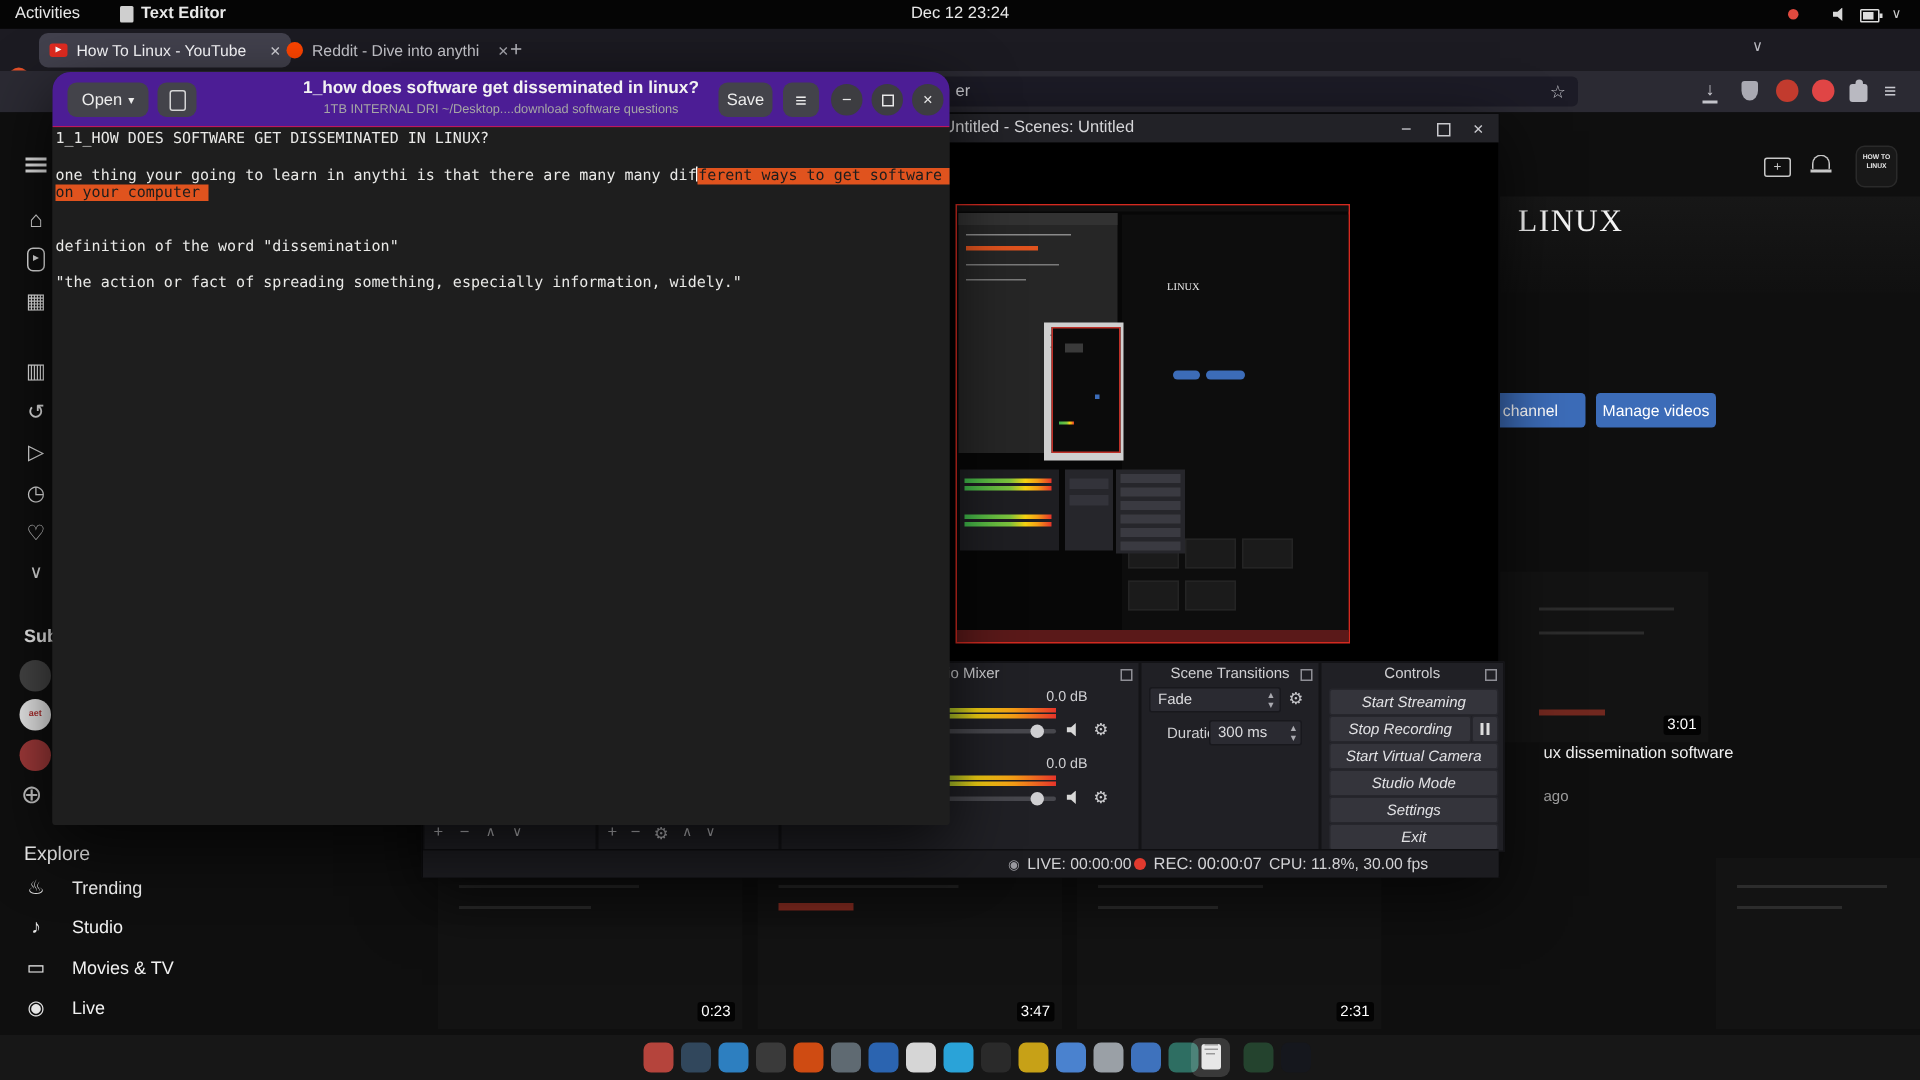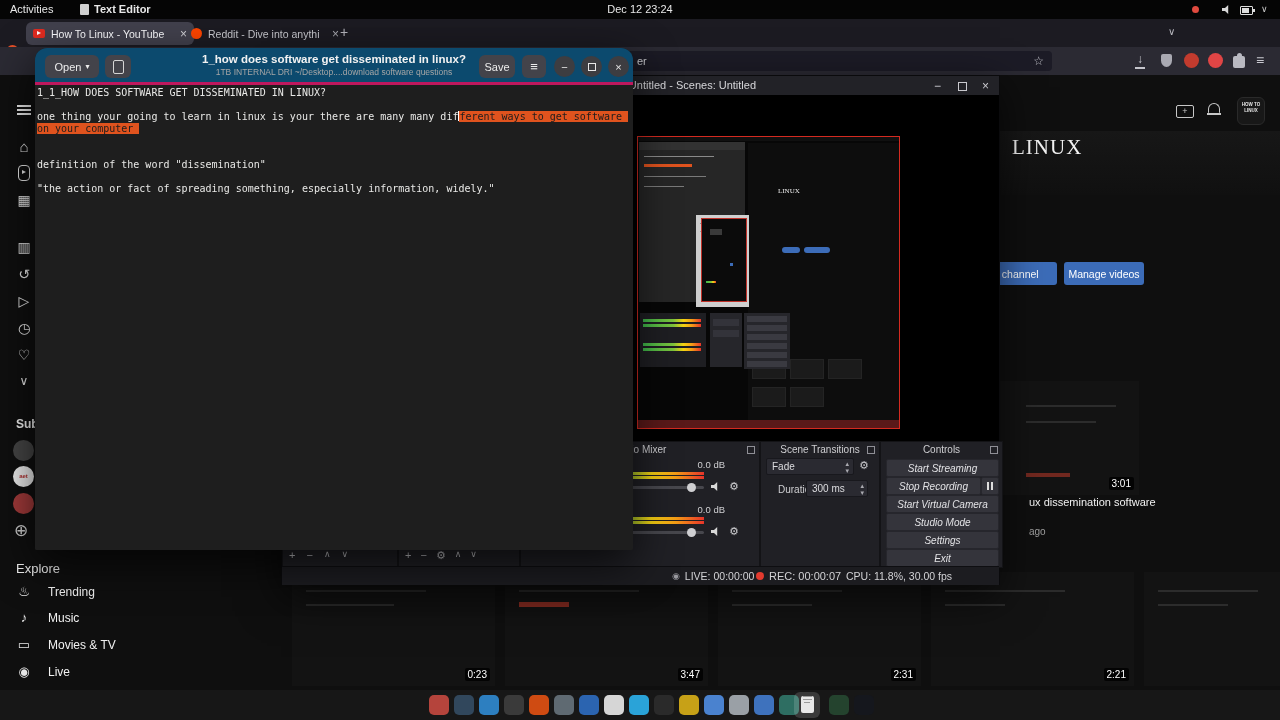--- a/index.html
+++ b/index.html
@@ -117,25 +117,20 @@
     <div class="thumb" style="left:505px;top:497px;">
       <div class="tl" style="left:14px;top:18px;width:120px;"></div>
       <div class="a" style="left:14px;top:30px;width:50px;height:5px;background:#8a2d22;"></div>
       <span class="badge">3:47</span>
     </div>
     <div class="thumb" style="left:718px;top:497px;">
       <div class="tl" style="left:14px;top:18px;width:110px;"></div>
       <div class="tl" style="left:14px;top:32px;width:80px;"></div>
       <span class="badge">2:31</span>
     </div>
-    <div class="thumb" style="left:931px;top:497px;">
-      <div class="tl" style="left:14px;top:18px;width:120px;"></div>
-      <div class="tl" style="left:14px;top:32px;width:60px;"></div>
-      <span class="badge">2:21</span>
-    </div>
     <div class="thumb" style="left:1144px;top:497px;">
       <div class="tl" style="left:14px;top:18px;width:100px;"></div>
       <div class="tl" style="left:14px;top:32px;width:70px;"></div>
     </div>
 
     <span class="sbicon" style="left:14px;top:63px;font-size:15px;">⌂</span>
     <div class="a" style="left:18px;top:90px;width:10px;height:14px;border:1.3px solid #e2e2e2;border-radius:4px;">
       <i class="a" style="left:3px;top:4px;border-left:4px solid #e2e2e2;border-top:2.5px solid transparent;border-bottom:2.5px solid transparent;"></i>
     </div>
     <span class="sbicon" style="left:14px;top:116px;">▦</span>
@@ -151,21 +146,21 @@
     <div class="a circle" style="left:13px;top:391px;width:21px;height:21px;background:#ececec;">
       <span style="display:block;text-align:center;font-size:6px;line-height:21px;color:#b03030;font-weight:bold;">aet</span>
     </div>
     <div class="a circle" style="left:13px;top:418px;width:21px;height:21px;background:#a23a3a;"></div>
     <span class="a" style="left:14px;top:445px;font-size:17px;color:#cccccc;">⊕</span>
 
     <span class="sblabel" style="left:16px;top:486px;font-size:13px;">Explore</span>
     <span class="sbicon" style="left:14px;top:508px;font-size:13px;">♨</span>
     <span class="sblabel" style="left:48px;top:510px;">Trending</span>
     <span class="sbicon" style="left:14px;top:534px;font-size:13px;">♪</span>
-    <span class="sblabel" style="left:48px;top:536px;">Music</span>
+    <span class="sblabel" style="left:48px;top:536px;">Studio</span>
     <span class="sbicon" style="left:14px;top:561px;font-size:13px;">▭</span>
     <span class="sblabel" style="left:48px;top:563px;">Movies &amp; TV</span>
     <span class="sbicon" style="left:14px;top:588px;font-size:13px;">◉</span>
     <span class="sblabel" style="left:48px;top:590px;">Live</span>
   </div>
 
   <div class="a" style="left:281px;top:75px;width:719px;height:510px;background:#17171b;border:1px solid #0a0a0c;box-shadow:0 12px 40px rgba(0,0,0,.65);z-index:50;box-sizing:border-box;">
     <div class="a" style="left:0;top:0;width:717px;height:19px;background:#222227;">
       <div class="a" style="left:0;top:0;width:717px;text-align:center;font-size:11px;line-height:19px;color:#d6d6d9;">OBS 30.0.2 - Profile: Untitled - Scenes: Untitled</div>
       <span class="a ic" style="left:652px;top:4px;">−</span>
@@ -298,21 +293,21 @@
       </div>
       <div class="a" style="left:474px;top:0;height:18px;display:flex;align-items:center;gap:5px;">
         <span class="circle" style="width:8px;height:8px;background:#e23a2e;display:inline-block;"></span>
         <span style="font-size:11px;color:#d2d2d5;">REC: 00:00:07</span>
       </div>
       <div class="a" style="left:564px;top:0;height:18px;line-height:18px;font-size:10.5px;color:#d2d2d5;">CPU: 11.8%, 30.00 fps</div>
     </div>
   </div>
 
   <div class="a" style="left:35px;top:48px;width:598px;height:502px;z-index:100;border-radius:12px 12px 2px 2px;box-shadow:0 14px 44px rgba(0,0,0,.7);background:#1e1e1e;">
-    <div class="a" style="left:0;top:0;width:598px;height:37px;background:#0c4a6e;border-radius:12px 12px 0 0;border-bottom:3px solid #be185d;box-sizing:border-box;">
+    <div class="a" style="left:0;top:0;width:598px;height:37px;background:#4c1d95;border-radius:12px 12px 0 0;border-bottom:1px solid #be185d;box-sizing:border-box;">
       <div class="a ebtn" style="left:10px;top:7px;width:54px;height:23px;">
         <span>Open</span>
         <span style="font-size:8px;margin-left:4px;">▾</span>
       </div>
       <div class="a ebtn" style="left:70px;top:7px;width:26px;height:23px;">
         <span style="display:block;width:9px;height:12px;border:1.3px solid #d5d5d5;border-radius:2px;"></span>
       </div>
       <div class="a" style="left:149px;top:4px;width:300px;text-align:center;">
         <div style="font-size:11.5px;font-weight:600;color:#f2f2f2;line-height:15px;white-space:nowrap;overflow:hidden;">1_how does software get disseminated in linux?</div>
         <div style="font-size:8.5px;color:#a6a6a6;line-height:11px;white-space:nowrap;overflow:hidden;">1TB INTERNAL DRI ~/Desktop....download software questions</div>
@@ -324,21 +319,21 @@
       <div class="a wbtn" style="left:519px;top:8px;">−</div>
       <div class="a wbtn" style="left:546px;top:8px;">
         <span style="display:block;width:6px;height:6px;border:1px solid #e8e8e8;"></span>
       </div>
       <div class="a wbtn" style="left:573px;top:8px;">×</div>
     </div>
     <div class="a" style="left:0;top:37px;width:598px;height:465px;background:#1e1e1e;border-radius:0 0 2px 2px;overflow:hidden;">
       <div style="padding:2px 0 0 2px;">
         <div class="ln">1_1_HOW DOES SOFTWARE GET DISSEMINATED IN LINUX?</div>
         <div class="ln"></div>
-        <div class="ln"><span>one thing your going to learn in linux is your there are many many dif</span><span class="caret"></span><span class="sel">ferent ways to get software </span></div>
+        <div class="ln"><span>one thing your going to learn in anythi is that there are many many dif</span><span class="caret"></span><span class="sel">ferent ways to get software </span></div>
         <div class="ln"><span class="sel">on your computer </span></div>
         <div class="ln"></div>
         <div class="ln"></div>
         <div class="ln">definition of the word "dissemination"</div>
         <div class="ln"></div>
         <div class="ln">"the action or fact of spreading something, especially information, widely."</div>
       </div>
     </div>
   </div>
 

